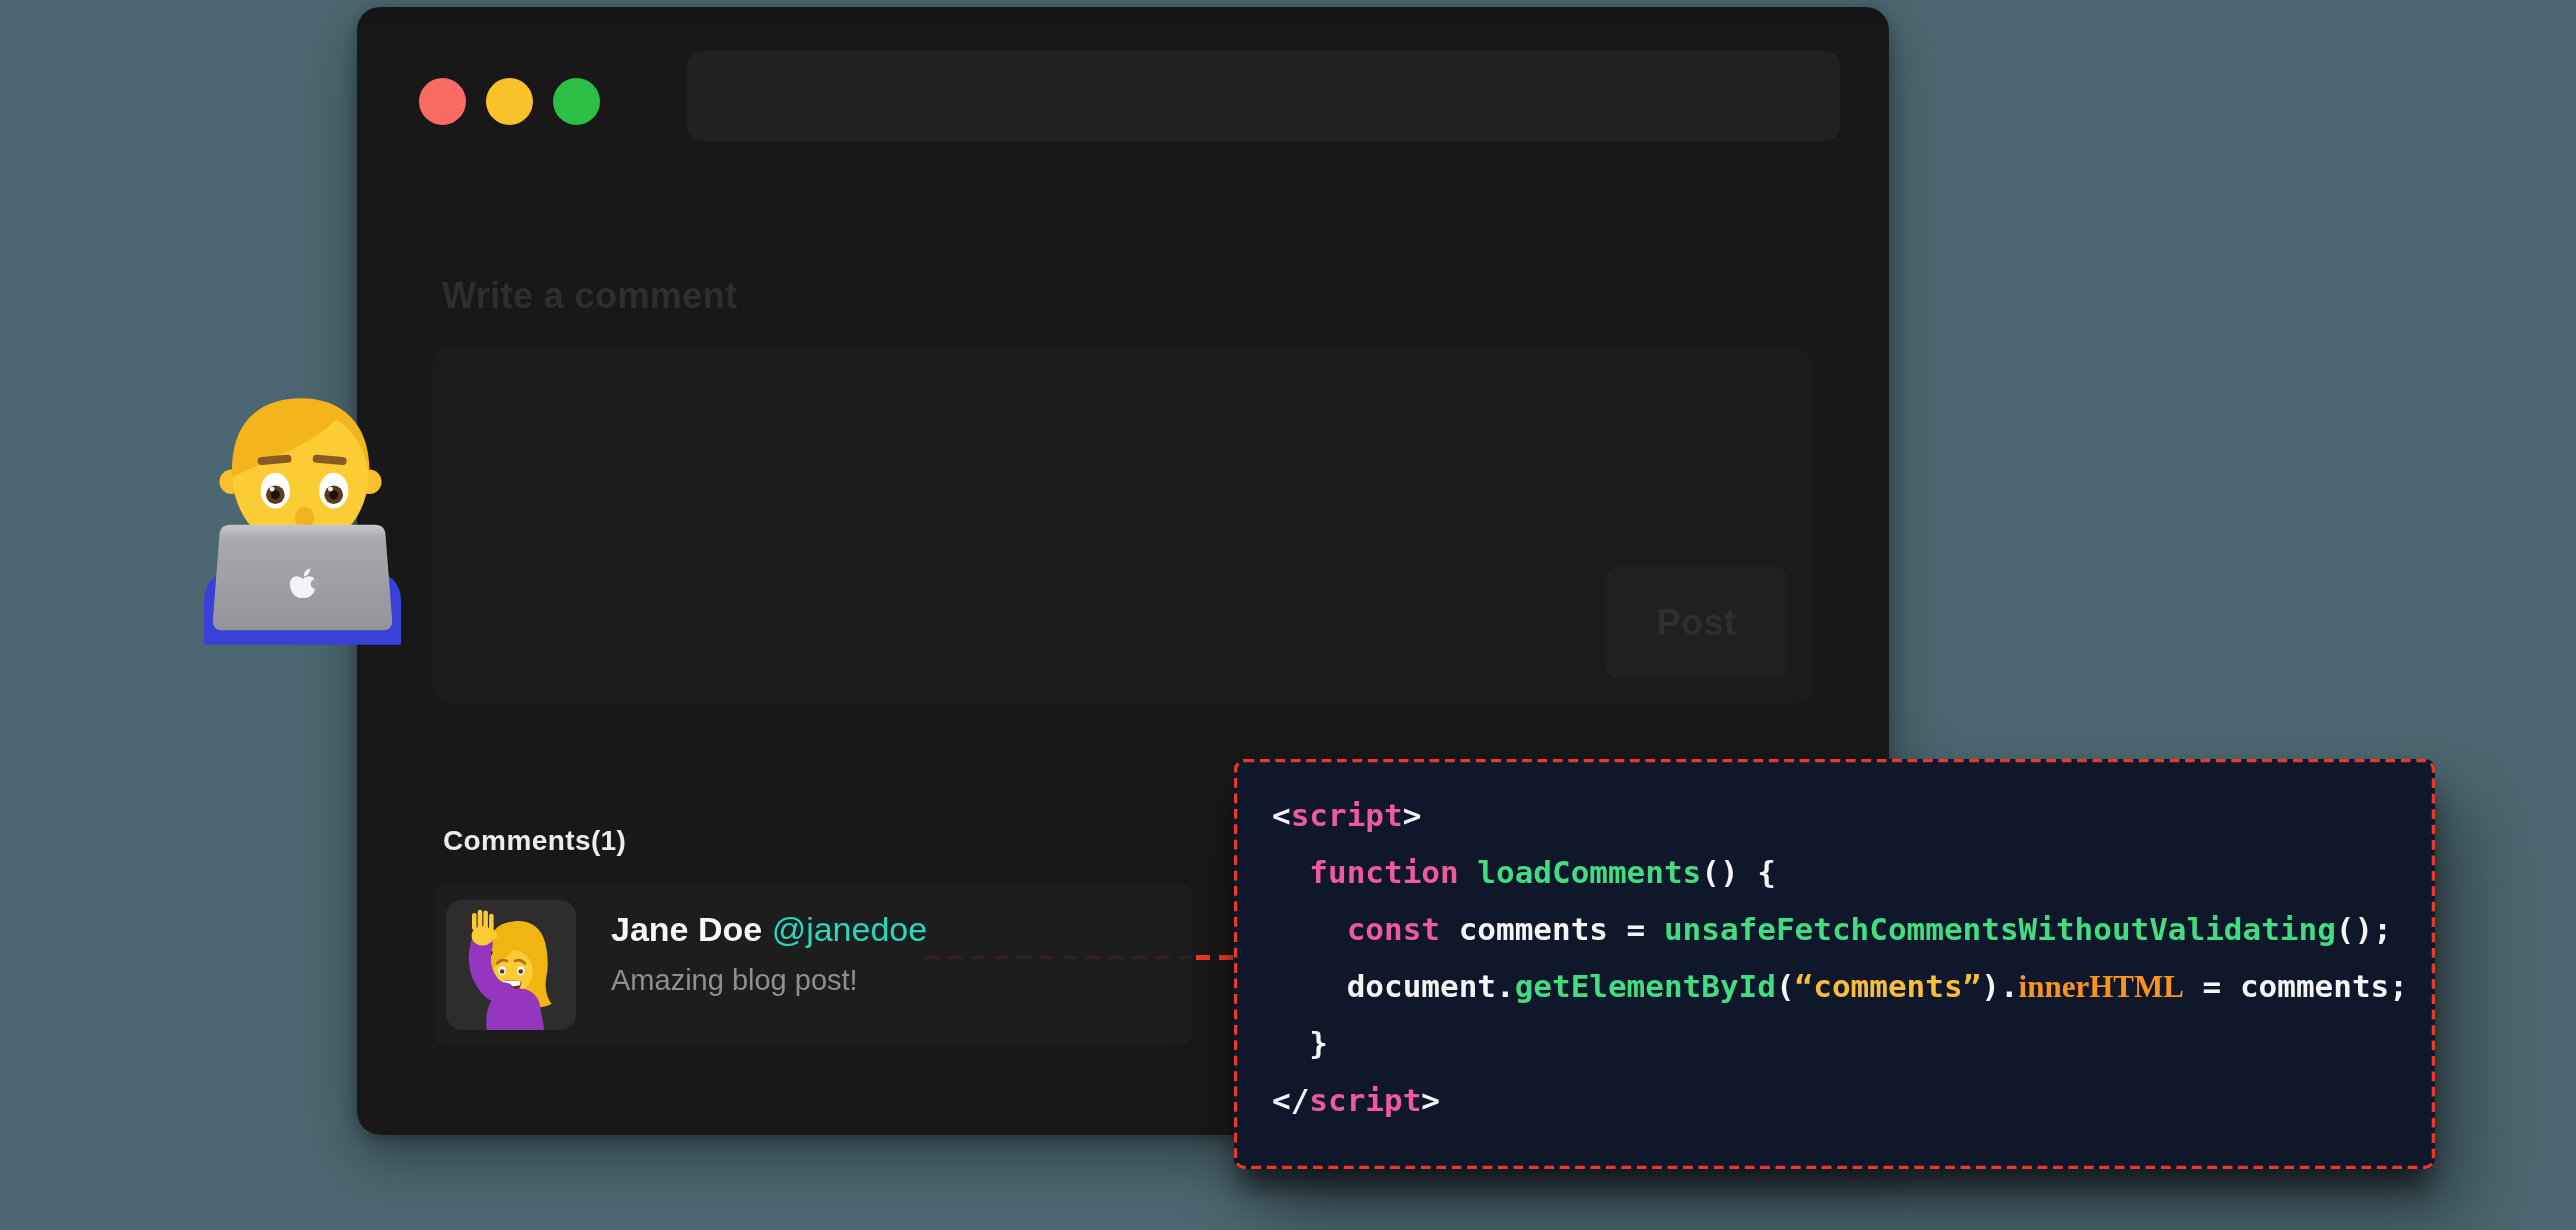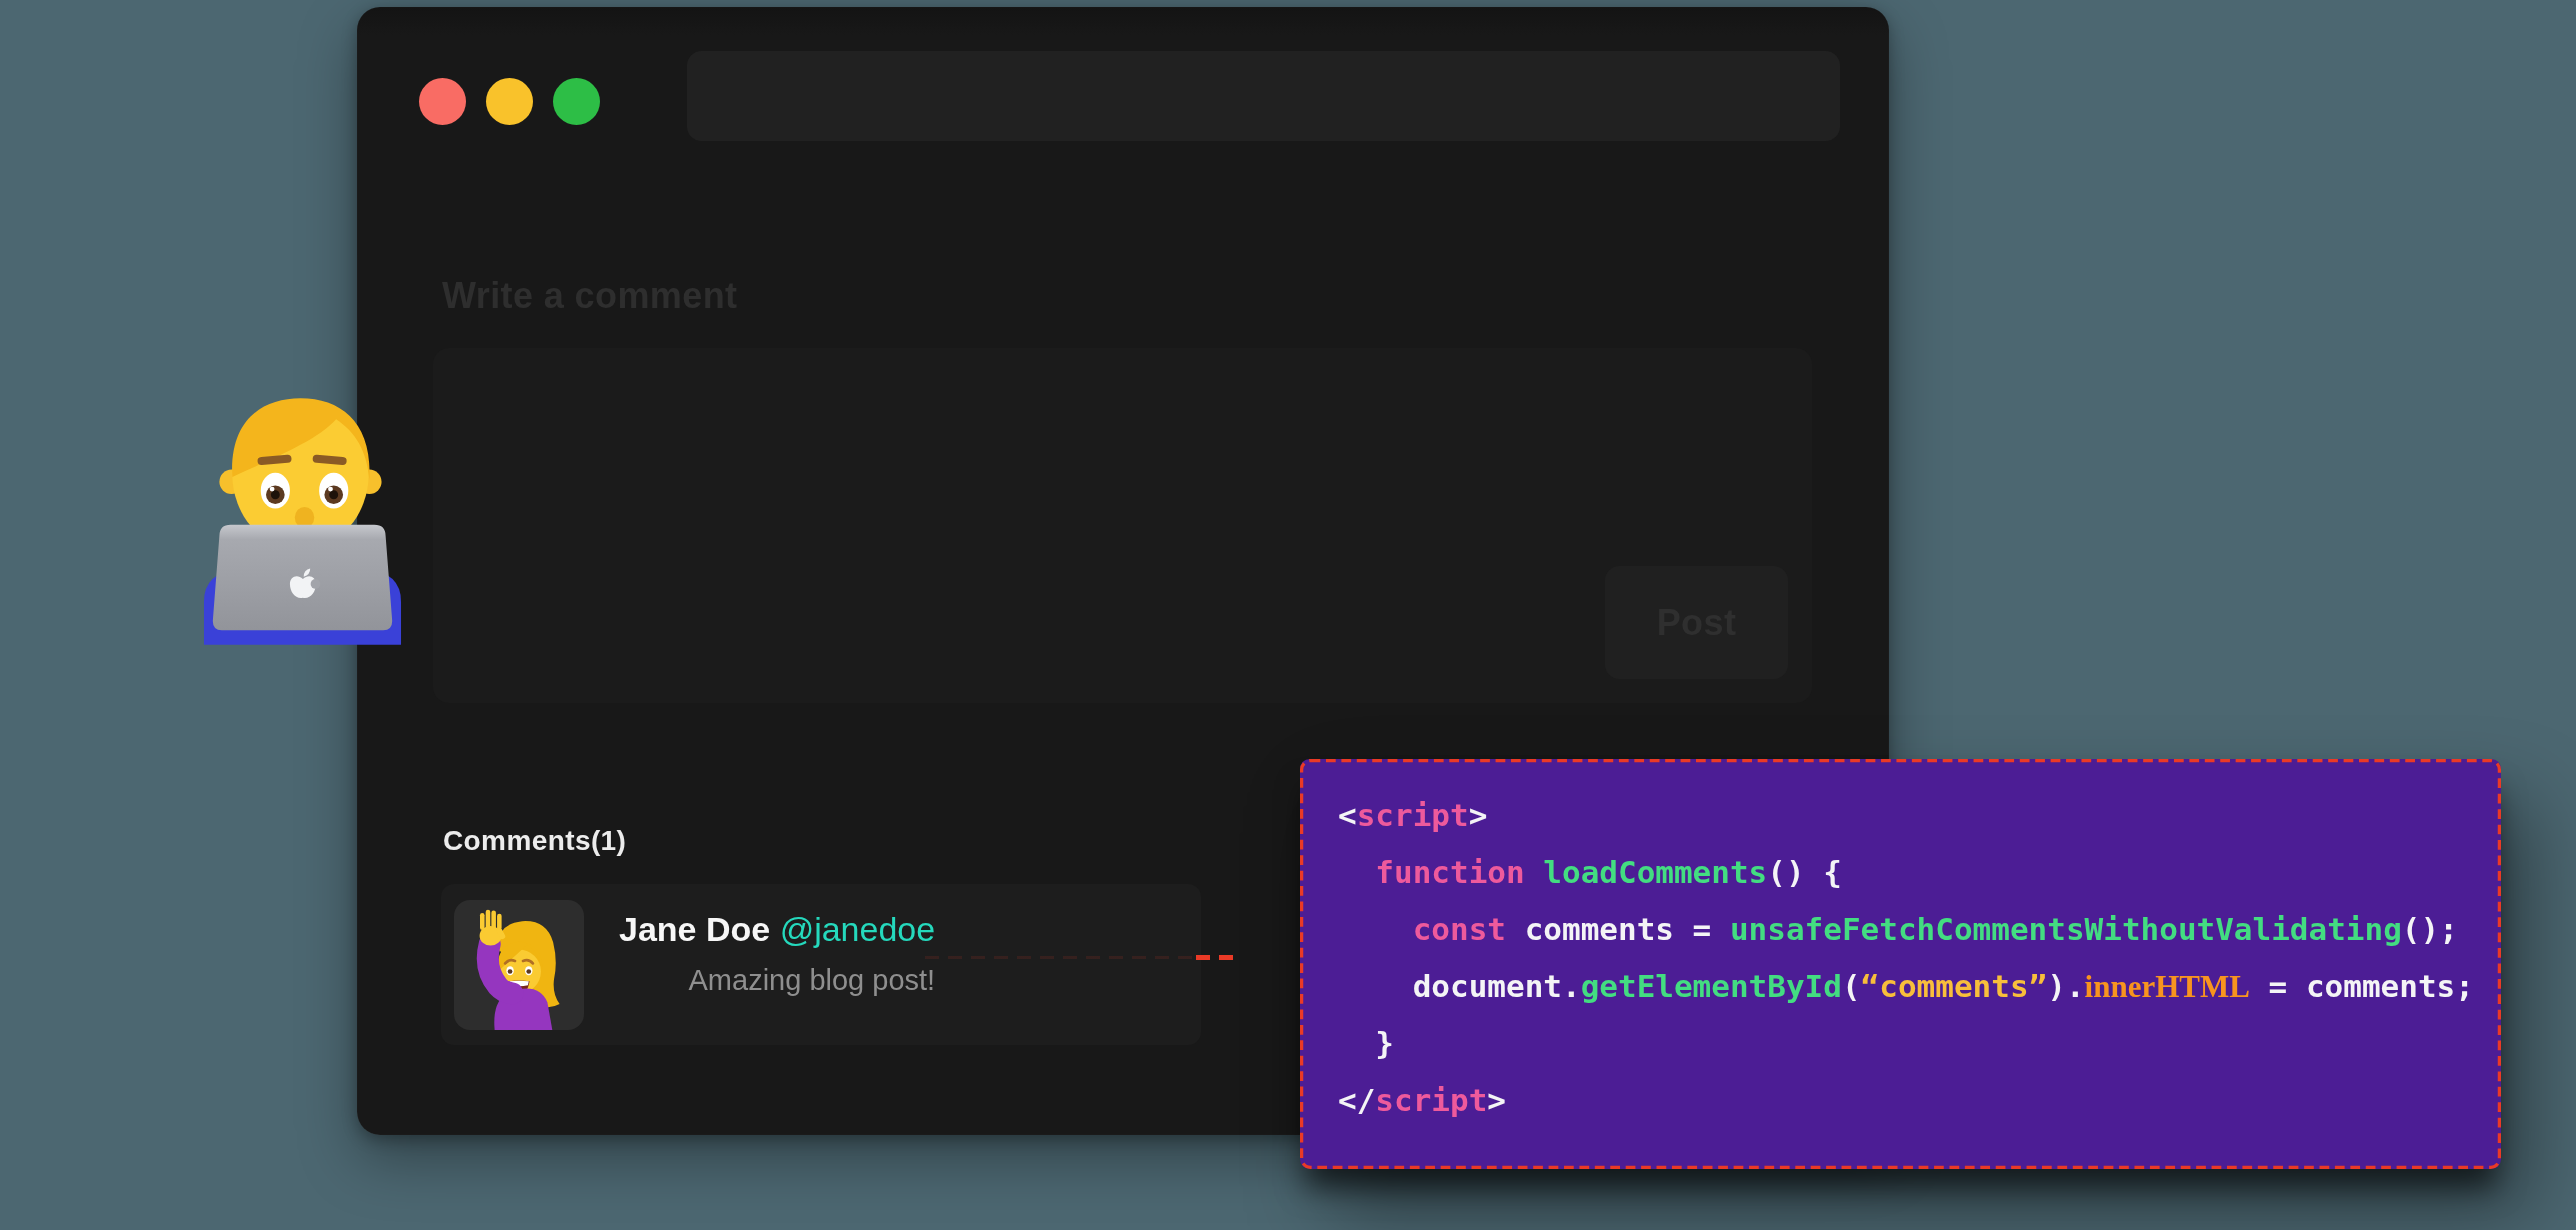--- a/index.html
+++ b/index.html
@@ -36,22 +36,22 @@
     position:absolute;right:24px;bottom:23.5px;width:183px;height:113px;
     background:#202020;border-radius:14.6px;
     display:flex;align-items:center;justify-content:center;
     font-size:36px;font-weight:bold;color:#2F2F2F;letter-spacing:0.4px;
   }
   .comments-heading{
     position:absolute;left:86px;top:818px;
     font-size:28px;font-weight:bold;color:#ECECEC;letter-spacing:0.4px;
   }
   .comment-card{
-    position:absolute;left:84px;top:877px;width:760px;height:161px;
-    background:#1D1D1D;border-radius:13px;text-align:right;
+    position:absolute;left:76px;top:877px;width:760px;height:161px;
+    background:#1D1D1D;border-radius:13px;
   }
   .avatar{
     position:absolute;left:13px;top:16px;width:130px;height:130px;
     background:#2D2D2D;border-radius:16px;overflow:hidden;
   }
   .comment-meta{position:absolute;left:178px;top:28px;}
   .name-row{font-size:34px;line-height:34px;white-space:nowrap;}
   .author{font-weight:bold;color:#F7F7F7;}
   .handle{font-weight:normal;color:#25D9BD;}
   .comment-text{margin-top:18px;font-size:29px;line-height:33px;color:#8F8F8F;}
@@ -59,23 +59,23 @@
   .connector-faint{
     position:absolute;left:925px;top:956px;width:268px;height:3.2px;opacity:.12;
     background:repeating-linear-gradient(90deg,#EA3A26 0 14px,transparent 14px 23px);
   }
   .connector-bright{
     position:absolute;left:1196px;top:955px;width:37px;height:4.9px;
     background:repeating-linear-gradient(90deg,#EA3A26 0 14px,transparent 14px 23px);
   }
   
   .code-box{
-    position:absolute;left:1300px;top:759px;width:1201px;height:410px;
+    position:absolute;left:1234px;top:759px;width:1201px;height:410px;
     box-sizing:border-box;
-    background:#4c1d95;border-radius:9.7px;
+    background:#0f172a;border-radius:9.7px;
     padding:28px 0 0 38px;
     box-shadow:0 24px 29px -6.5px rgba(0,0,0,.6),28px 45px 81px rgba(0,0,0,.4);
   }
   .code-border{position:absolute;inset:0;width:100%;height:100%;pointer-events:none;}
   .code-lines{margin:0;font-family:"DejaVu Sans Mono",monospace;font-weight:bold;
     font-size:31px;line-height:57px;white-space:pre;}
   .tk-plain{color:#F4F4F6;}
   .tk-keyword{color:#EE5A9C;}
   .tk-function{color:#43DD81;}
   .tk-string{color:#F8BE3B;}

